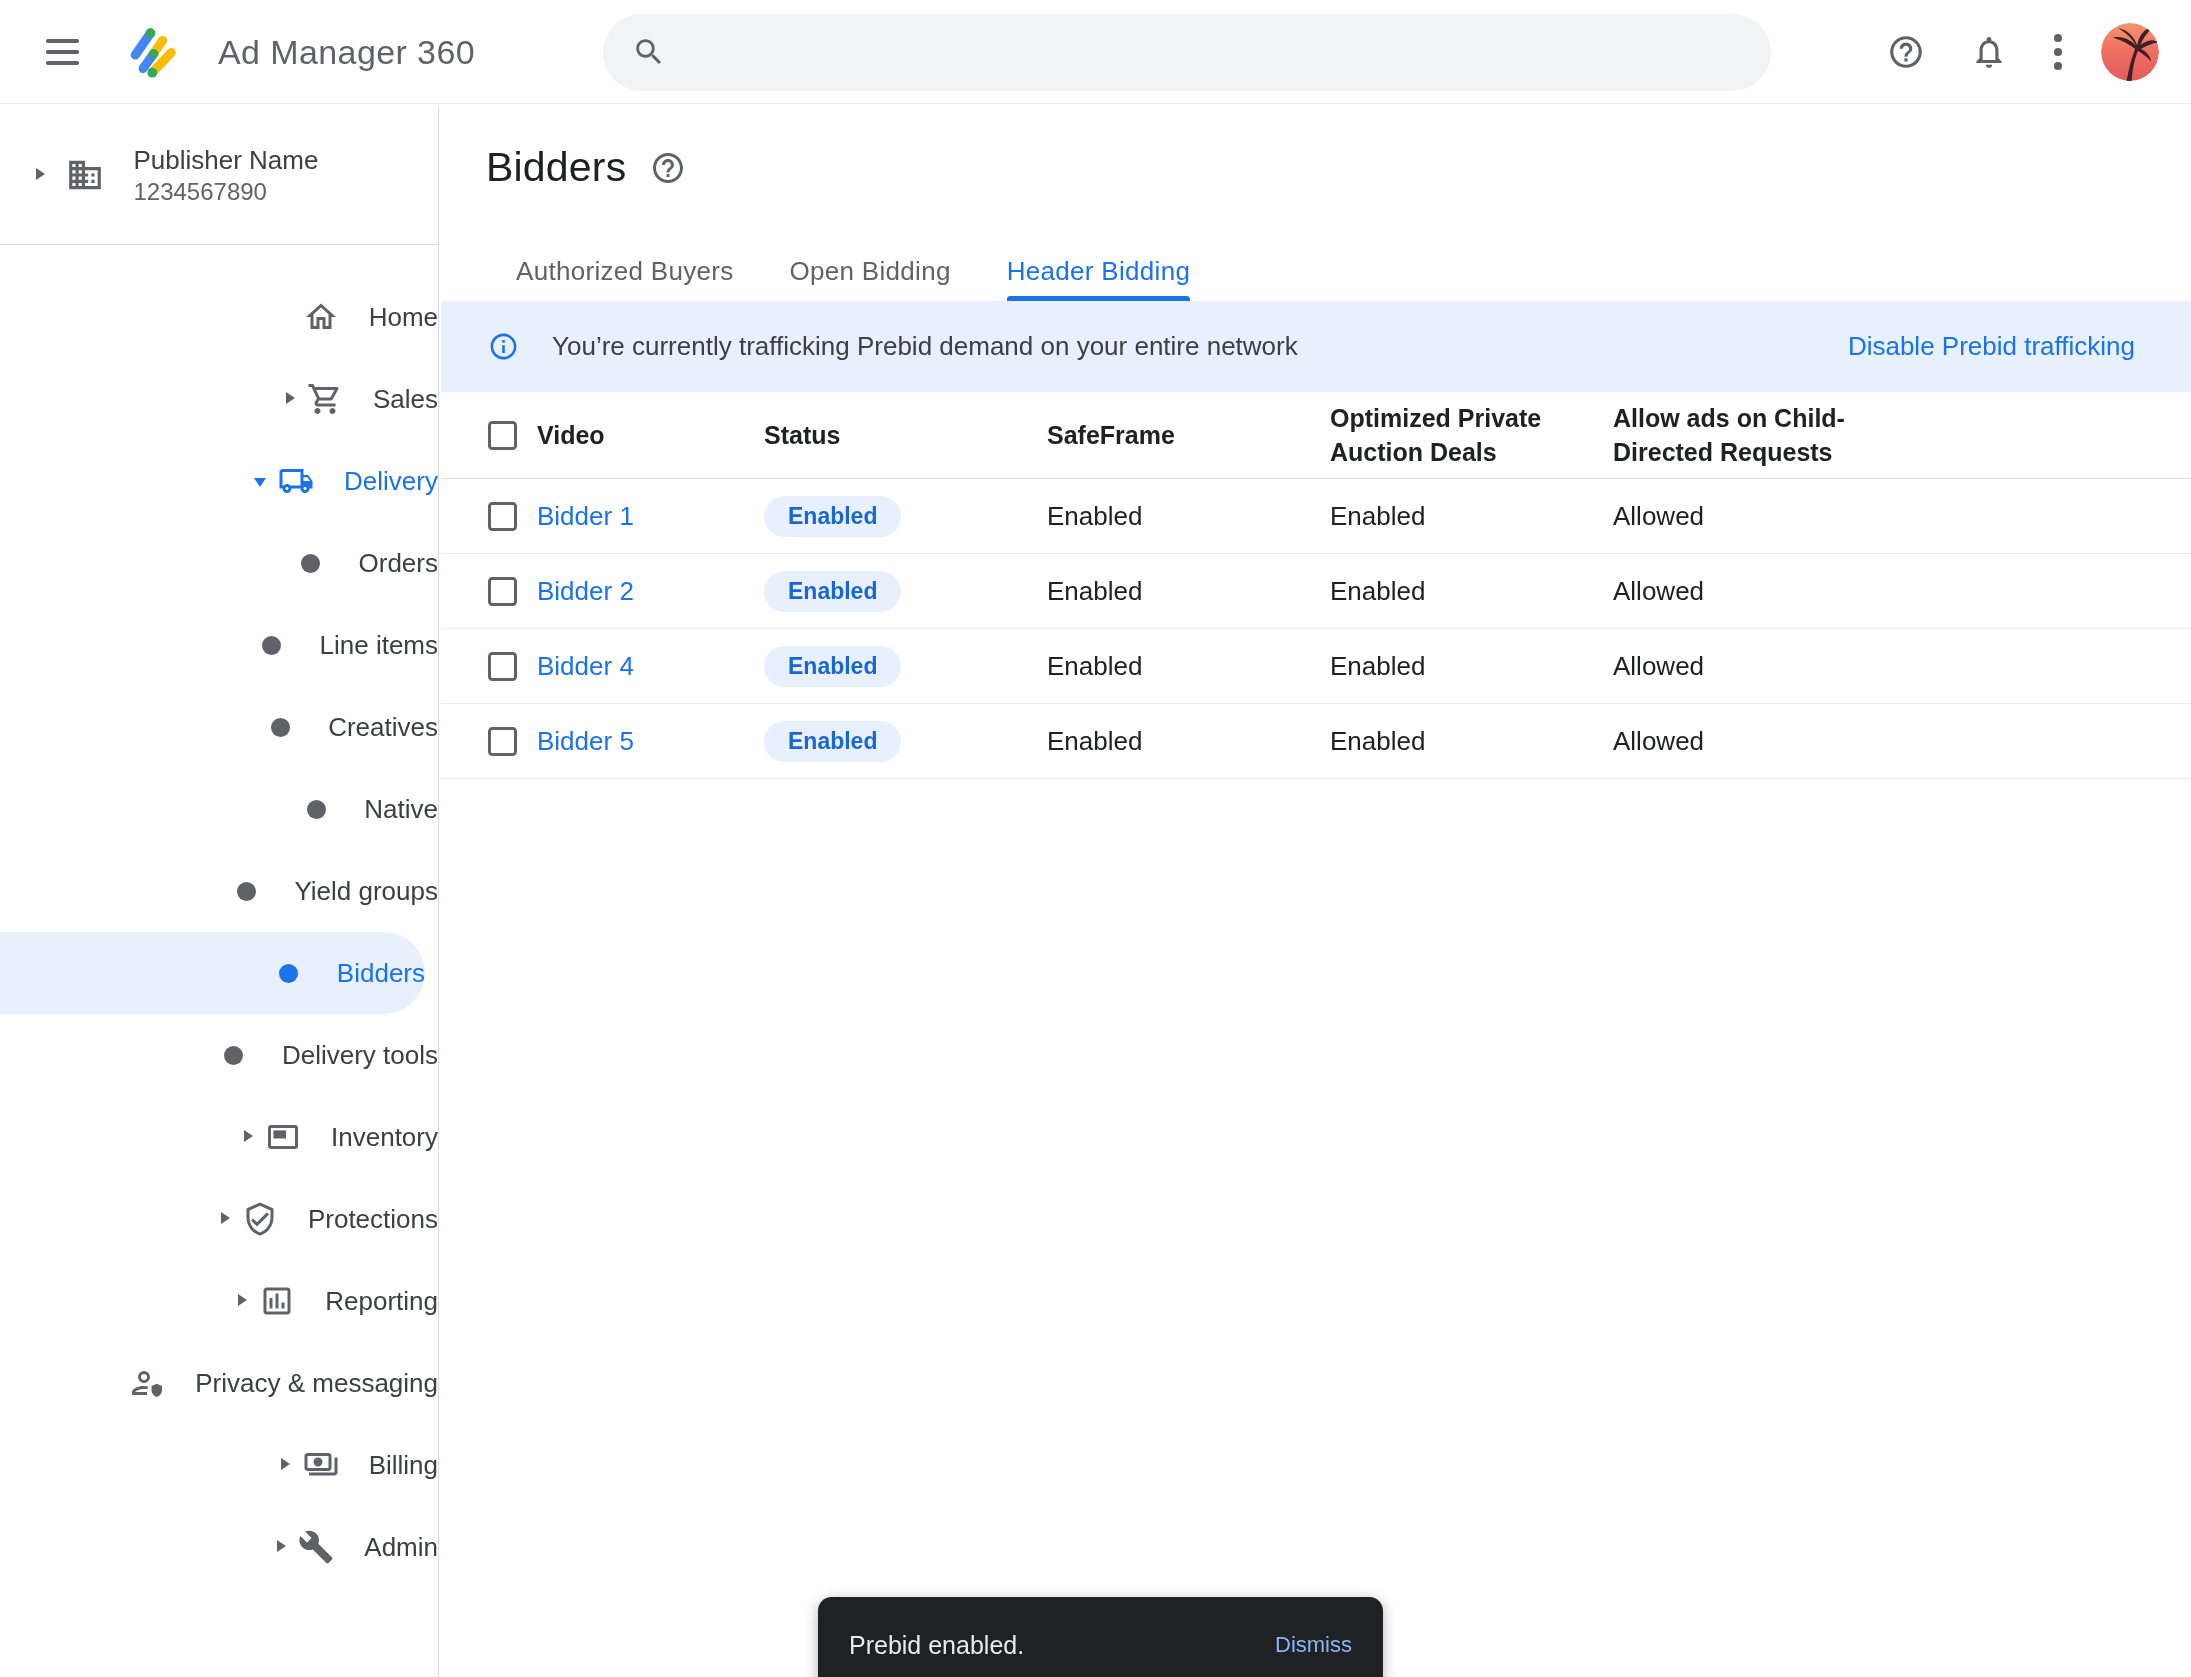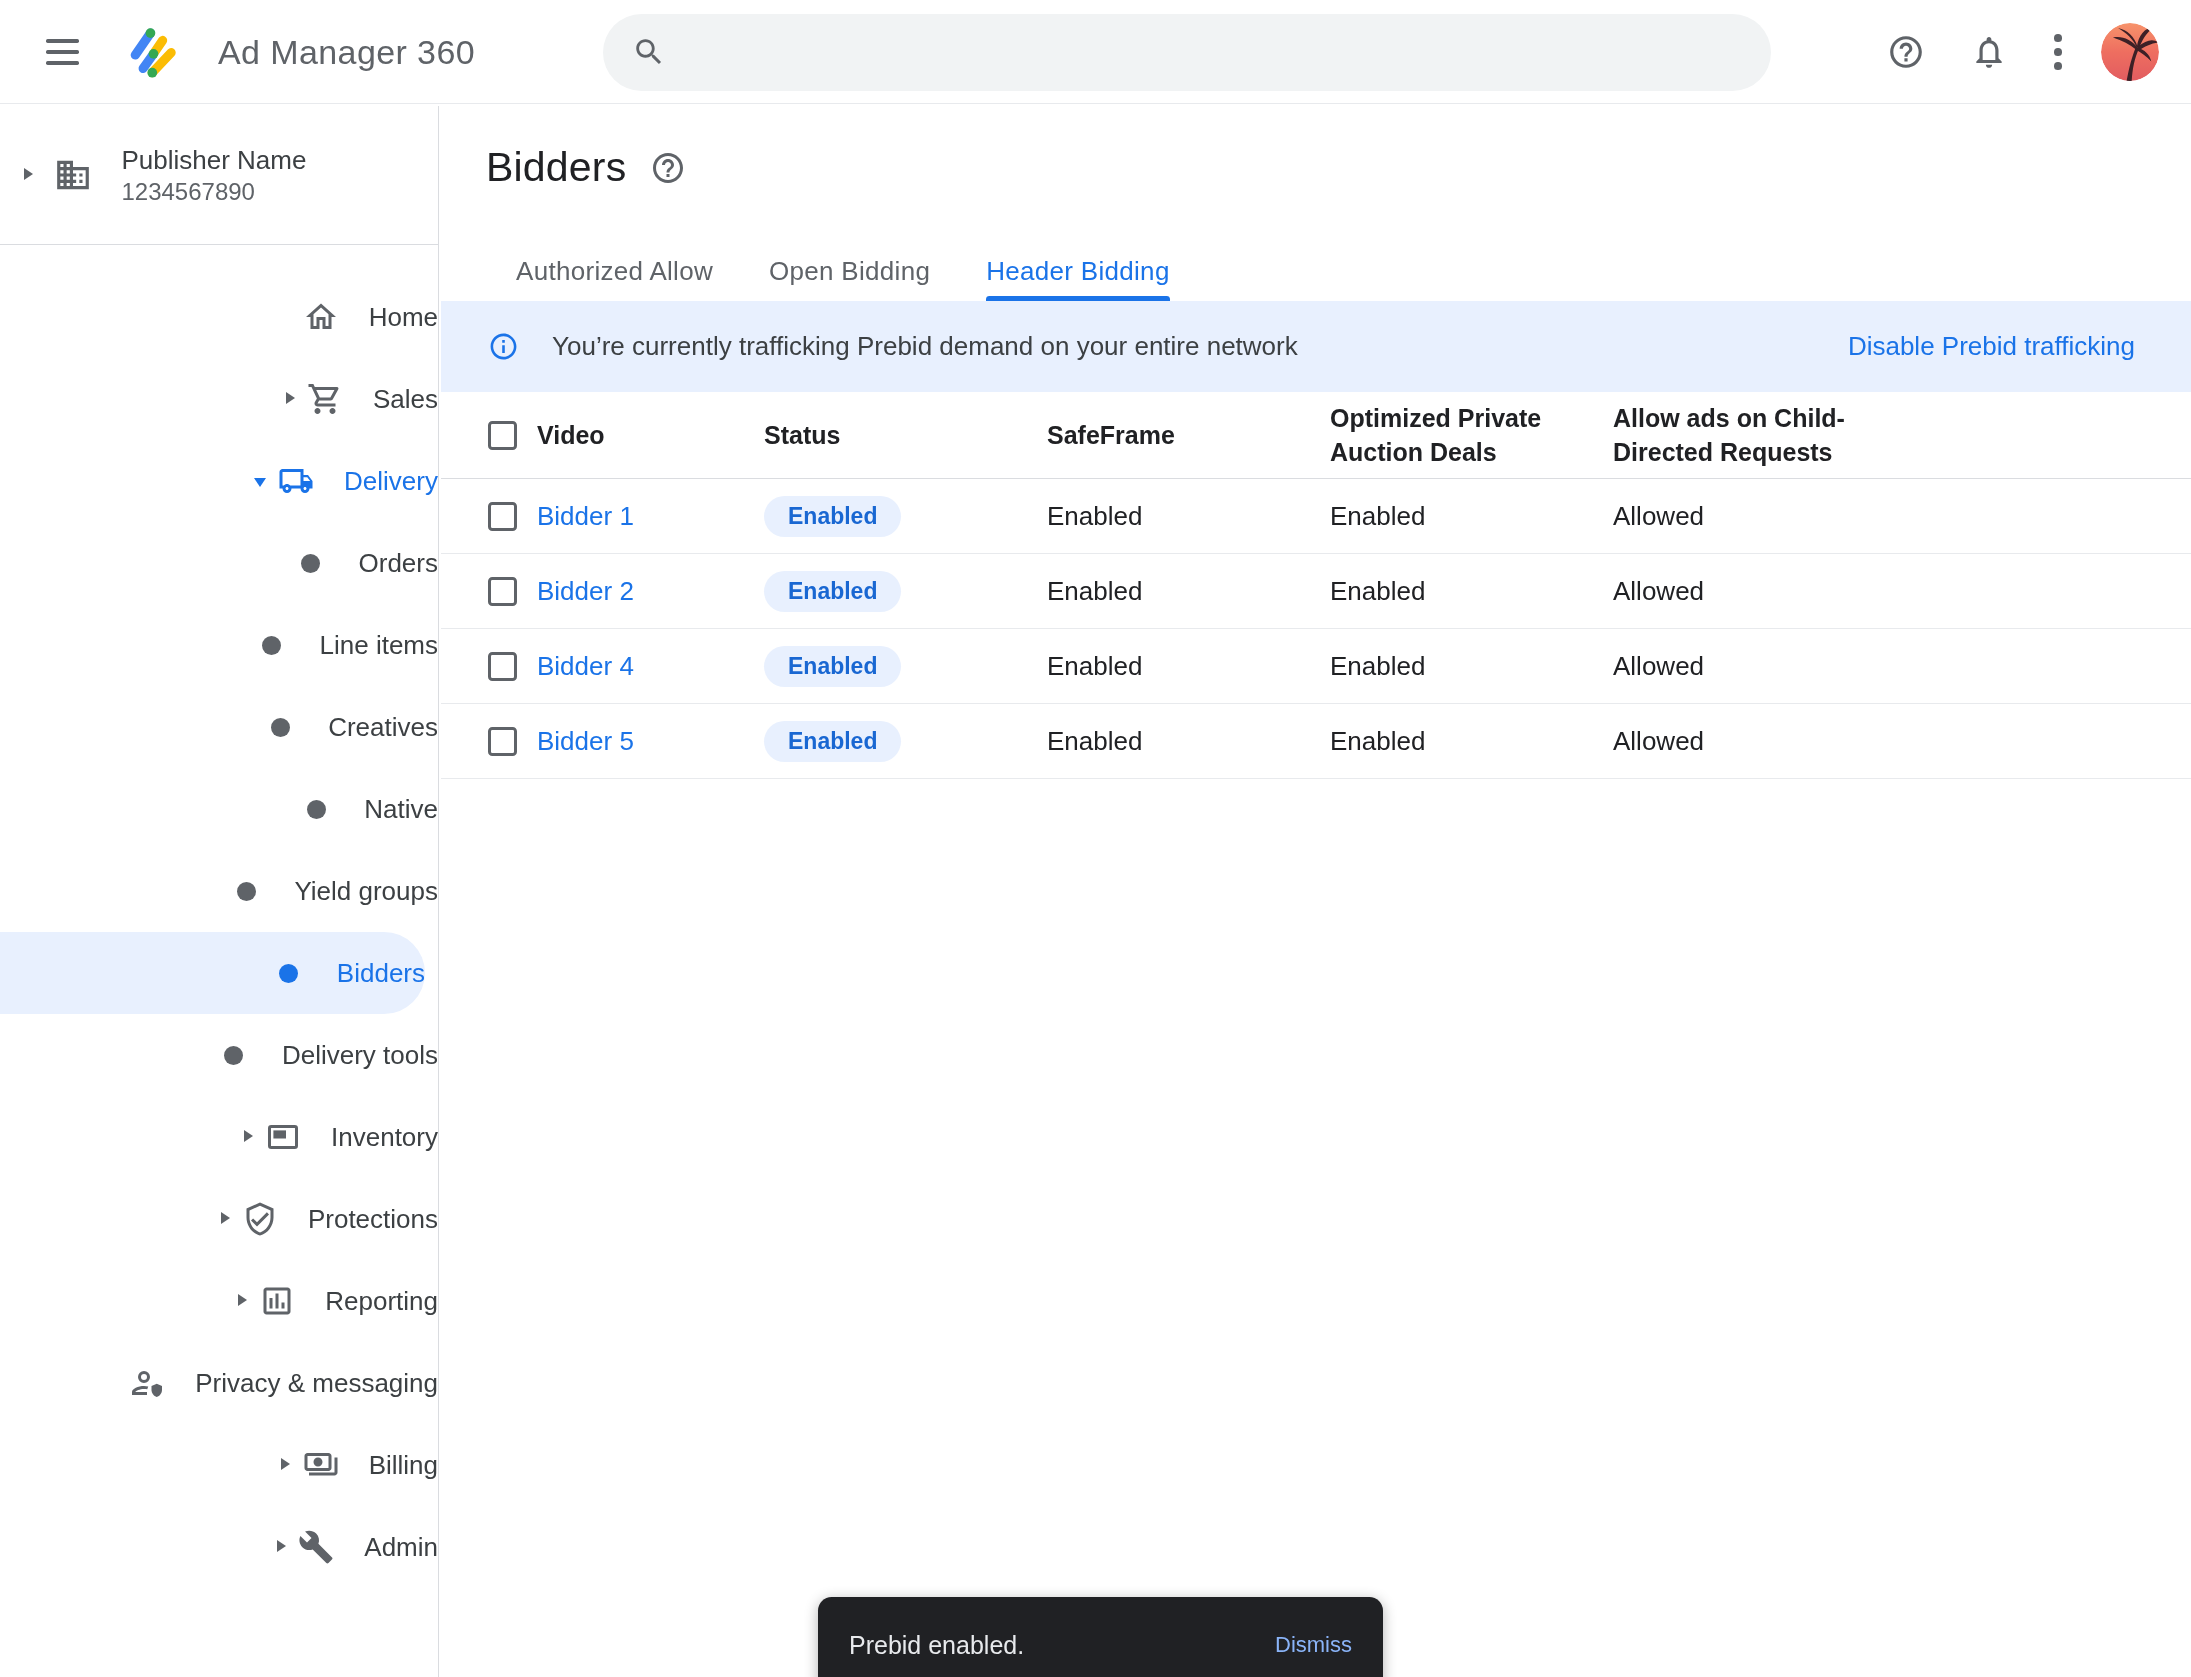--- a/index.html
+++ b/index.html
@@ -17,21 +17,21 @@
   .searchbar{position:absolute;left:603px;top:13.7px;width:1168px;height:77px;background:#f1f3f4;border-radius:39px;display:flex;align-items:center;padding-left:29px;cursor:text;}
   .searchbar svg{width:34px;height:34px;}
   .tb-right{position:absolute;right:0;top:0;height:104px;display:flex;align-items:center;}
   .tb-icon{width:38px;height:38px;margin-right:45px;display:flex;align-items:center;justify-content:center;cursor:pointer;}
   .tb-icon svg{width:38px;height:38px;}
   .dots{width:10.3px;height:38px;margin-right:38px;display:flex;flex-direction:column;align-items:center;justify-content:center;gap:6px;cursor:pointer;}
   .dots i{width:7.7px;height:7.7px;border-radius:50%;background:#5f6368;}
   .avatar{width:58px;height:58px;border-radius:50%;overflow:hidden;margin-right:33px;cursor:pointer;flex:none;}
   
   .sidebar{position:absolute;top:106px;left:0;bottom:0;width:439px;background:#fff;border-right:1.7px solid #dadce0;}
-  .publisher{height:139px;display:flex;align-items:center;padding-left:22px;border-bottom:1.7px solid #dadce0;cursor:pointer;}
+  .publisher{height:139px;display:flex;align-items:center;padding-left:34px;border-bottom:1.7px solid #dadce0;cursor:pointer;}
   .pub-text{margin-left:29px;}
   .pub-name{font-size:26px;color:#3c4043;font-weight:500;line-height:33px;}
   .pub-id{font-size:24px;color:#5f6368;line-height:29px;}
   .nav{padding-top:31px;}
   .item{height:82px;display:flex;align-items:center;padding-left:22px;cursor:pointer;position:relative;justify-content:flex-end;}
   .item .lbl{margin-left:30px;font-size:26px;color:#3c4043;white-space:nowrap;}
   .item.active-parent .lbl{color:#1a73e8;font-weight:500;}
   .item.selected{background:#e8f0fe;border-radius:0 41px 41px 0;width:425px;}
   .item.selected .lbl{color:#1a73e8;font-weight:500;}
   .caret{width:13.7px;height:19px;margin-right:9.4px;position:relative;flex:none;}
@@ -316,21 +316,21 @@
     <div class="title-row">
       <span class="page-title">Bidders</span>
       <span class="help-ic">
         <svg viewBox="0 0 24 24" fill="#5f6368">
             <path d="M11 18h2v-2h-2v2zm1-16C6.48 2 2 6.48 2 12s4.48 10 10 10 10-4.48 10-10S17.52 2 12 2zm0 18c-4.41 0-8-3.59-8-8s3.59-8 8-8 8 3.59 8 8-3.59 8-8 8zm0-14c-2.21 0-4 1.79-4 4h2c0-1.1.9-2 2-2s2 .9 2 2c0 2-3 1.75-3 5h2c0-2.25 3-2.5 3-5 0-2.21-1.79-4-4-4z"></path>
           </svg>
       </span>
     </div>
 
     <div class="tabs">
-      <div class="tab">Authorized Allow</div>
+      <div class="tab">Authorized Buyers</div>
       <div class="tab">Open Bidding</div>
       <div class="tab active">Header Bidding</div>
     </div>
 
     <div class="banner">
       <span class="info-ic">
         <svg viewBox="0 0 24 24" fill="#1a73e8">
             <path d="M11 7h2v2h-2zm0 4h2v6h-2zm1-9C6.48 2 2 6.48 2 12s4.48 10 10 10 10-4.48 10-10S17.52 2 12 2zm0 18c-4.41 0-8-3.59-8-8s3.59-8 8-8 8 3.59 8 8-3.59 8-8 8z"></path>
           </svg>
       </span>

